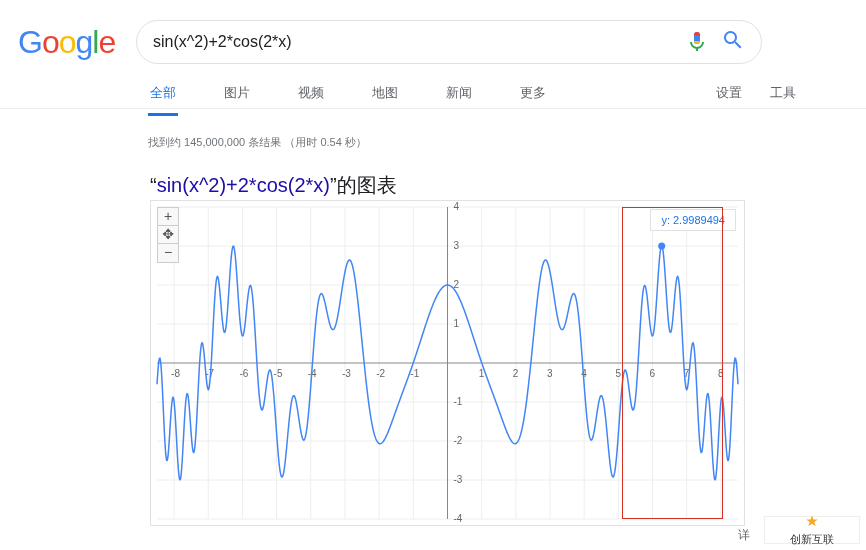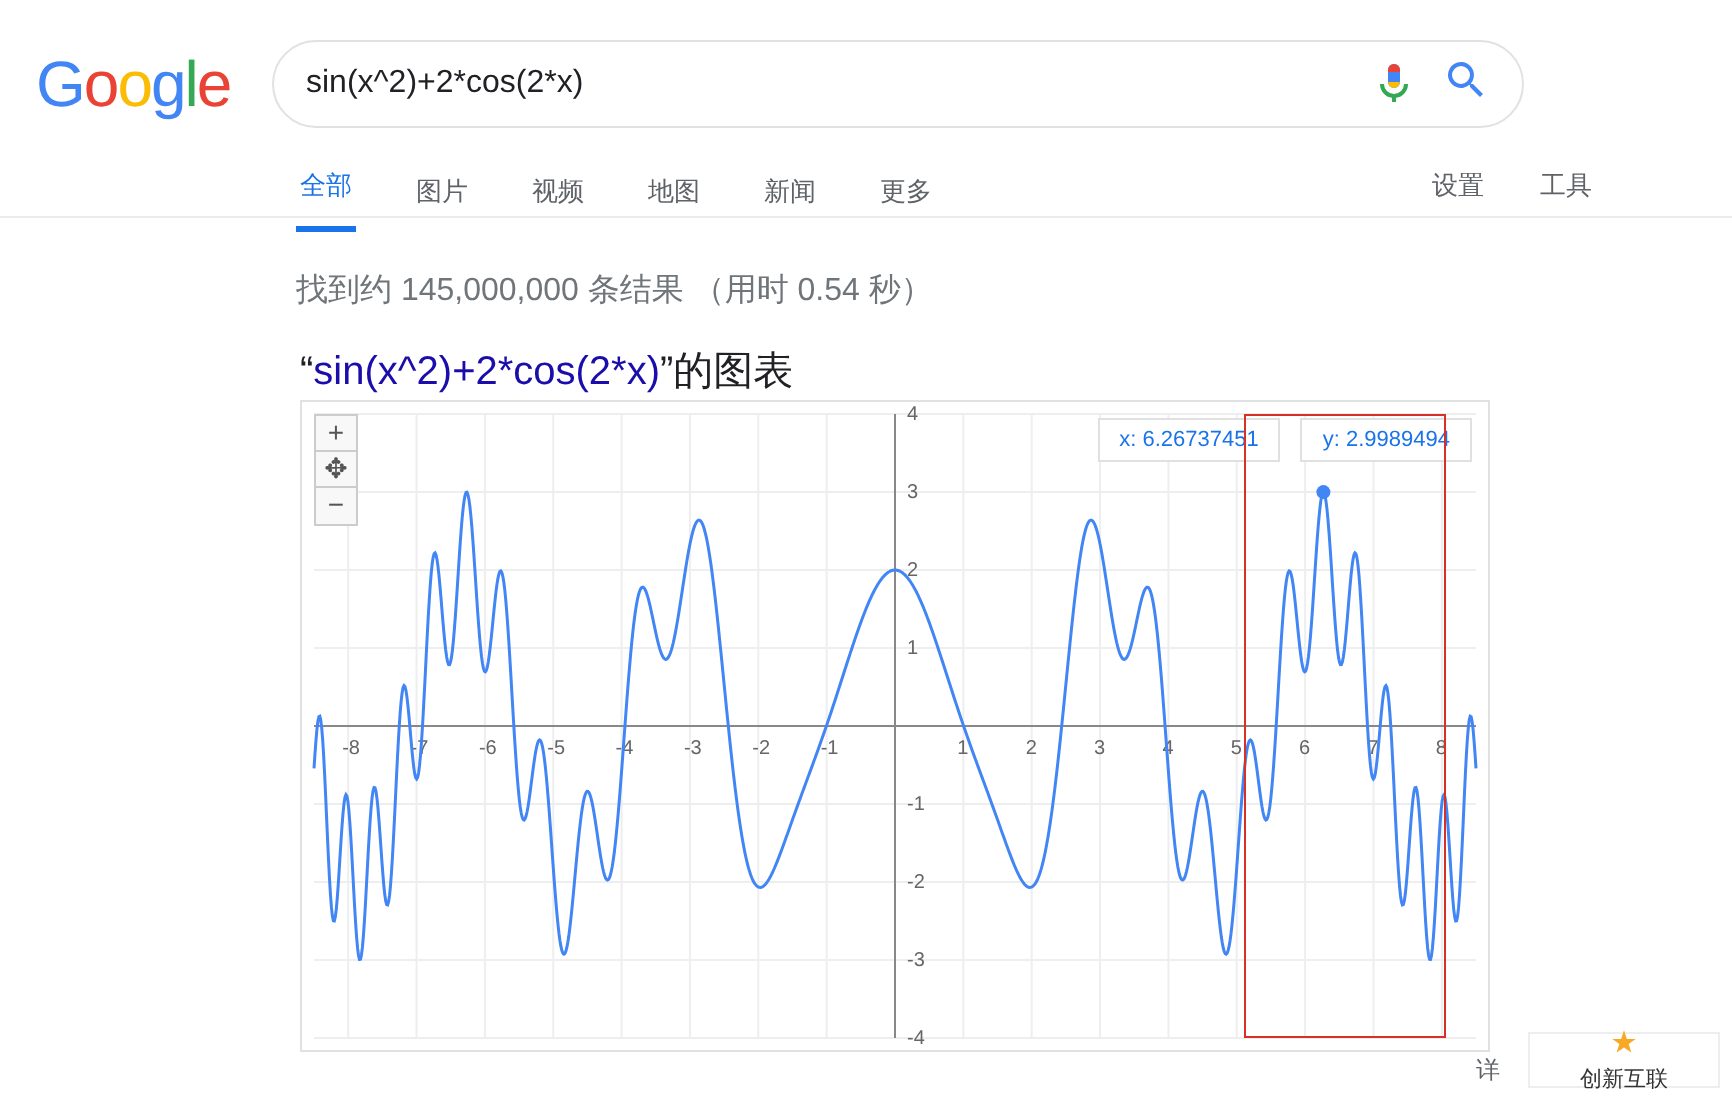--- a/index.html
+++ b/index.html
@@ -7,27 +7,27 @@
 
 .logo { position: absolute; left: 18px; top: 24px; font-size: 32px; font-weight: 500; letter-spacing: -1px; }
 .logo .g1 { color: #4285f4; } .logo .o1 { color: #ea4335; } .logo .o2 { color: #fbbc05; }
 .logo .g2 { color: #4285f4; } .logo .l { color: #34a853; } .logo .e { color: #ea4335; }
 
 .searchbar { position: absolute; left: 136px; top: 20px; width: 626px; height: 44px; border: 1px solid #dfe1e5; border-radius: 24px; display: flex; align-items: center; padding: 0 16px; }
 .searchbar input { flex: 1; border: none; outline: none; font-size: 16px; color: #202124; background: transparent; }
 .mic-icon { width: 24px; height: 24px; margin-right: 12px; }
 .search-icon { color: #4285f4; }
 
-.tabs { position: absolute; left: 148px; top: 84px; display: flex; align-items: flex-end; gap: 28px; font-size: 13px; color: #5f6368; width: 610px; }
+.tabs { position: absolute; left: 148px; top: 84px; display: flex; align-items: flex-start; gap: 44px; font-size: 13px; color: #5f6368; width: 610px; }
 .tab { padding: 0 2px 11px 2px; cursor: pointer; }
 .tab.active { color: #1a73e8; border-bottom: 3px solid #1a73e8; }
 .tabs-divider { position: absolute; left: 0; top: 108px; width: 866px; height: 1px; background: #ebebeb; }
 .right-links { position: absolute; right: 70px; top: 84px; display: flex; gap: 28px; font-size: 13px; color: #5f6368; align-items: center; }
 
-.stats { position: absolute; left: 148px; top: 135px; font-size: 16px; color: #70757a; }
+.stats { position: absolute; left: 148px; top: 135px; font-size: 11px; color: #70757a; }
 
 .chart-title { position: absolute; left: 150px; top: 172px; font-size: 20px; color: #202124; }
 .chart-title a { color: #1a0dab; text-decoration: none; }
 
 .chart-box { position: absolute; left: 150px; top: 200px; width: 595px; height: 326px; border: 1px solid #dfe1e5; background: #fff; }
 
 .zoom-controls { position: absolute; left: 6px; top: 6px; width: 22px; border: 1px solid #ccc; background: #f8f8f8; font-size: 14px; color: #555; }
 .zoom-controls div { height: 18px; line-height: 17px; text-align: center; border-bottom: 1px solid #ccc; cursor: pointer; }
 .zoom-controls div:last-child { border-bottom: none; }
 
@@ -141,21 +141,20 @@
       <text x="302.5" y="9" font-size="10" fill="#666">4</text>
       <path d="M6.00 183.20 L6.48 176.03 L6.97 169.41 L7.45 163.82 L7.94 159.71 L8.42 157.41 L8.91 157.15 L9.39 159.06 L9.87 163.13 L10.36 169.21 L10.84 177.08 L11.33 186.38 L11.81 196.69 L12.29 207.54 L12.78 218.42 L13.26 228.82 L13.75 238.26 L14.23 246.34 L14.72 252.69 L15.20 257.08 L15.68 259.35 L16.17 259.46 L16.65 257.51 L17.14 253.68 L17.62 248.25 L18.10 241.59 L18.59 234.13 L19.07 226.31 L19.56 218.62 L20.04 211.52 L20.53 205.41 L21.01 200.68 L21.49 197.59 L21.98 196.35 L22.46 197.06 L22.95 199.69 L23.43 204.14 L23.91 210.21 L24.40 217.60 L24.88 225.97 L25.37 234.90 L25.85 243.95 L26.33 252.70 L26.82 260.72 L27.30 267.62 L27.79 273.08 L28.27 276.82 L28.76 278.69 L29.24 278.59 L29.72 276.53 L30.21 272.62 L30.69 267.05 L31.18 260.06 L31.66 252.01 L32.14 243.24 L32.63 234.17 L33.11 225.21 L33.60 216.73 L34.08 209.13 L34.57 202.70 L35.05 197.72 L35.53 194.37 L36.02 192.75 L36.50 192.88 L36.99 194.71 L37.47 198.08 L37.96 202.79 L38.44 208.56 L38.92 215.06 L39.41 221.94 L39.89 228.83 L40.38 235.35 L40.86 241.15 L41.34 245.90 L41.83 249.34 L42.31 251.26 L42.80 251.49 L43.28 249.99 L43.77 246.73 L44.25 241.81 L44.73 235.37 L45.22 227.62 L45.70 218.82 L46.19 209.29 L46.67 199.35 L47.15 189.34 L47.64 179.62 L48.12 170.50 L48.61 162.30 L49.09 155.25 L49.58 149.57 L50.06 145.39 L50.54 142.80 L51.03 141.81 L51.51 142.36 L52.00 144.34 L52.48 147.56 L52.96 151.80 L53.45 156.80 L53.93 162.26 L54.42 167.88 L54.90 173.33 L55.39 178.32 L55.87 182.56 L56.35 185.81 L56.84 187.85 L57.32 188.54 L57.81 187.76 L58.29 185.47 L58.77 181.69 L59.26 176.49 L59.74 170.00 L60.23 162.40 L60.71 153.90 L61.20 144.75 L61.68 135.24 L62.16 125.64 L62.65 116.24 L63.13 107.33 L63.62 99.15 L64.10 91.93 L64.58 85.88 L65.07 81.13 L65.55 77.78 L66.04 75.89 L66.52 75.45 L67.00 76.41 L67.49 78.66 L67.97 82.06 L68.46 86.42 L68.94 91.53 L69.43 97.14 L69.91 103.01 L70.39 108.88 L70.88 114.49 L71.36 119.61 L71.85 124.02 L72.33 127.52 L72.81 129.97 L73.30 131.25 L73.78 131.29 L74.27 130.06 L74.75 127.58 L75.24 123.91 L75.72 119.15 L76.20 113.45 L76.69 106.98 L77.17 99.94 L77.66 92.53 L78.14 84.99 L78.63 77.56 L79.11 70.45 L79.59 63.89 L80.08 58.08 L80.56 53.18 L81.05 49.34 L81.53 46.68 L82.01 45.27 L82.50 45.15 L82.98 46.30 L83.47 48.71 L83.95 52.27 L84.44 56.90 L84.92 62.44 L85.40 68.73 L85.89 75.58 L86.37 82.81 L86.86 90.21 L87.34 97.57 L87.82 104.68 L88.31 111.37 L88.79 117.46 L89.28 122.80 L89.76 127.26 L90.24 130.75 L90.73 133.20 L91.21 134.58 L91.70 134.89 L92.18 134.16 L92.67 132.45 L93.15 129.86 L93.63 126.50 L94.12 122.51 L94.60 118.05 L95.09 113.28 L95.57 108.38 L96.05 103.54 L96.54 98.93 L97.02 94.71 L97.51 91.04 L97.99 88.07 L98.48 85.92 L98.96 84.69 L99.44 84.45 L99.93 85.25 L100.41 87.11 L100.90 90.02 L101.38 93.96 L101.86 98.85 L102.35 104.63 L102.83 111.17 L103.32 118.37 L103.80 126.08 L104.29 134.16 L104.77 142.45 L105.25 150.80 L105.74 159.04 L106.22 167.02 L106.71 174.61 L107.19 181.66 L107.67 188.07 L108.16 193.73 L108.64 198.56 L109.13 202.51 L109.61 205.53 L110.10 207.61 L110.58 208.77 L111.06 209.02 L111.55 208.43 L112.03 207.06 L112.52 205.00 L113.00 202.35 L113.48 199.22 L113.97 195.74 L114.45 192.03 L114.94 188.23 L115.42 184.47 L115.91 180.88 L116.39 177.57 L116.87 174.67 L117.36 172.27 L117.84 170.47 L118.33 169.34 L118.81 168.94 L119.29 169.31 L119.78 170.47 L120.26 172.43 L120.75 175.17 L121.23 178.67 L121.72 182.87 L122.20 187.72 L122.68 193.14 L123.17 199.05 L123.65 205.34 L124.14 211.91 L124.62 218.66 L125.10 225.46 L125.59 232.22 L126.07 238.80 L126.56 245.12 L127.04 251.06 L127.53 256.53 L128.01 261.45 L128.49 265.74 L128.98 269.35 L129.46 272.21 L129.95 274.31 L130.43 275.62 L130.91 276.12 L131.40 275.84 L131.88 274.79 L132.37 273.00 L132.85 270.53 L133.34 267.42 L133.82 263.76 L134.30 259.60 L134.79 255.04 L135.27 250.16 L135.76 245.05 L136.24 239.80 L136.72 234.51 L137.21 229.27 L137.69 224.15 L138.18 219.25 L138.66 214.65 L139.15 210.40 L139.63 206.57 L140.11 203.22 L140.60 200.39 L141.08 198.10 L141.57 196.38 L142.05 195.25 L142.53 194.69 L143.02 194.71 L143.50 195.27 L143.99 196.36 L144.47 197.92 L144.96 199.92 L145.44 202.31 L145.92 205.02 L146.41 207.98 L146.89 211.14 L147.38 214.42 L147.86 217.75 L148.34 221.05 L148.83 224.26 L149.31 227.31 L149.80 230.12 L150.28 232.64 L150.77 234.81 L151.25 236.58 L151.73 237.90 L152.22 238.73 L152.70 239.04 L153.19 238.81 L153.67 238.02 L154.16 236.65 L154.64 234.72 L155.12 232.22 L155.61 229.17 L156.09 225.59 L156.58 221.51 L157.06 216.96 L157.54 211.98 L158.03 206.61 L158.51 200.91 L159.00 194.92 L159.48 188.70 L159.97 182.30 L160.45 175.79 L160.93 169.22 L161.42 162.64 L161.90 156.12 L162.39 149.70 L162.87 143.45 L163.35 137.41 L163.84 131.63 L164.32 126.15 L164.81 121.00 L165.29 116.23 L165.77 111.85 L166.26 107.90 L166.74 104.39 L167.23 101.33 L167.71 98.74 L168.20 96.61 L168.68 94.94 L169.16 93.72 L169.65 92.95 L170.13 92.60 L170.62 92.65 L171.10 93.08 L171.58 93.85 L172.07 94.95 L172.55 96.34 L173.04 97.97 L173.52 99.82 L174.01 101.84 L174.49 104.00 L174.97 106.25 L175.46 108.56 L175.94 110.89 L176.43 113.20 L176.91 115.46 L177.39 117.63 L177.88 119.68 L178.36 121.57 L178.85 123.29 L179.33 124.80 L179.82 126.09 L180.30 127.14 L180.78 127.92 L181.27 128.44 L181.75 128.67 L182.24 128.62 L182.72 128.27 L183.20 127.64 L183.69 126.73 L184.17 125.53 L184.66 124.07 L185.14 122.35 L185.63 120.39 L186.11 118.20 L186.59 115.81 L187.08 113.23 L187.56 110.49 L188.05 107.61 L188.53 104.62 L189.02 101.53 L189.50 98.39 L189.98 95.21 L190.47 92.01 L190.95 88.84 L191.44 85.71 L191.92 82.65 L192.40 79.69 L192.89 76.84 L193.37 74.14 L193.86 71.60 L194.34 69.25 L194.83 67.11 L195.31 65.18 L195.79 63.50 L196.28 62.07 L196.76 60.90 L197.25 60.01 L197.73 59.41 L198.21 59.09 L198.70 59.08 L199.18 59.36 L199.67 59.95 L200.15 60.83 L200.64 62.02 L201.12 63.50 L201.60 65.27 L202.09 67.33 L202.57 69.66 L203.06 72.25 L203.54 75.10 L204.02 78.19 L204.51 81.51 L204.99 85.05 L205.48 88.79 L205.96 92.72 L206.45 96.81 L206.93 101.06 L207.41 105.45 L207.90 109.96 L208.38 114.57 L208.87 119.27 L209.35 124.03 L209.83 128.85 L210.32 133.71 L210.80 138.58 L211.29 143.46 L211.77 148.33 L212.25 153.17 L212.74 157.97 L213.22 162.72 L213.71 167.40 L214.19 172.00 L214.68 176.51 L215.16 180.91 L215.64 185.20 L216.13 189.37 L216.61 193.41 L217.10 197.31 L217.58 201.07 L218.06 204.68 L218.55 208.13 L219.03 211.42 L219.52 214.54 L220.00 217.50 L220.49 220.29 L220.97 222.91 L221.45 225.36 L221.94 227.63 L222.42 229.74 L222.91 231.67 L223.39 233.44 L223.88 235.04 L224.36 236.48 L224.84 237.76 L225.33 238.88 L225.81 239.84 L226.30 240.66 L226.78 241.34 L227.26 241.87 L227.75 242.27 L228.23 242.54 L228.72 242.68 L229.20 242.71 L229.69 242.62 L230.17 242.42 L230.65 242.12 L231.14 241.73 L231.62 241.24 L232.11 240.67 L232.59 240.01 L233.07 239.28 L233.56 238.49 L234.04 237.62 L234.53 236.70 L235.01 235.72 L235.50 234.69 L235.98 233.62 L236.46 232.50 L236.95 231.35 L237.43 230.16 L237.92 228.94 L238.40 227.70 L238.88 226.44 L239.37 225.15 L239.85 223.85 L240.34 222.53 L240.82 221.20 L241.30 219.87 L241.79 218.52 L242.27 217.17 L242.76 215.82 L243.24 214.46 L243.73 213.10 L244.21 211.74 L244.69 210.39 L245.18 209.03 L245.66 207.68 L246.15 206.33 L246.63 204.99 L247.11 203.65 L247.60 202.31 L248.08 200.97 L248.57 199.64 L249.05 198.32 L249.54 197.00 L250.02 195.68 L250.50 194.36 L250.99 193.05 L251.47 191.73 L251.96 190.42 L252.44 189.11 L252.92 187.80 L253.41 186.49 L253.89 185.18 L254.38 183.87 L254.86 182.56 L255.35 181.24 L255.83 179.92 L256.31 178.59 L256.80 177.26 L257.28 175.93 L257.77 174.59 L258.25 173.24 L258.74 171.89 L259.22 170.53 L259.70 169.17 L260.19 167.79 L260.67 166.41 L261.16 165.03 L261.64 163.63 L262.12 162.22 L262.61 160.81 L263.09 159.39 L263.58 157.96 L264.06 156.52 L264.55 155.08 L265.03 153.62 L265.51 152.16 L266.00 150.70 L266.48 149.22 L266.97 147.75 L267.45 146.26 L267.93 144.77 L268.42 143.28 L268.90 141.78 L269.39 140.28 L269.87 138.78 L270.36 137.28 L270.84 135.77 L271.32 134.27 L271.81 132.77 L272.29 131.27 L272.78 129.77 L273.26 128.28 L273.74 126.80 L274.23 125.32 L274.71 123.85 L275.20 122.38 L275.68 120.93 L276.17 119.49 L276.65 118.06 L277.13 116.65 L277.62 115.25 L278.10 113.86 L278.59 112.50 L279.07 111.15 L279.55 109.82 L280.04 108.51 L280.52 107.23 L281.01 105.96 L281.49 104.73 L281.97 103.52 L282.46 102.33 L282.94 101.17 L283.43 100.05 L283.91 98.95 L284.40 97.88 L284.88 96.85 L285.36 95.85 L285.85 94.89 L286.33 93.96 L286.82 93.06 L287.30 92.21 L287.78 91.39 L288.27 90.61 L288.75 89.88 L289.24 89.18 L289.72 88.52 L290.21 87.91 L290.69 87.34 L291.17 86.81 L291.66 86.33 L292.14 85.89 L292.63 85.49 L293.11 85.15 L293.59 84.84 L294.08 84.59 L294.56 84.38 L295.05 84.21 L295.53 84.09 L296.02 84.02 L296.50 84.00 L296.98 84.02 L297.47 84.09 L297.95 84.21 L298.44 84.38 L298.92 84.59 L299.41 84.84 L299.89 85.15 L300.37 85.49 L300.86 85.89 L301.34 86.33 L301.83 86.81 L302.31 87.34 L302.79 87.91 L303.28 88.52 L303.76 89.18 L304.25 89.88 L304.73 90.61 L305.22 91.39 L305.70 92.21 L306.18 93.06 L306.67 93.96 L307.15 94.89 L307.64 95.85 L308.12 96.85 L308.60 97.88 L309.09 98.95 L309.57 100.05 L310.06 101.17 L310.54 102.33 L311.03 103.52 L311.51 104.73 L311.99 105.96 L312.48 107.23 L312.96 108.51 L313.45 109.82 L313.93 111.15 L314.41 112.50 L314.90 113.86 L315.38 115.25 L315.87 116.65 L316.35 118.06 L316.84 119.49 L317.32 120.93 L317.80 122.38 L318.29 123.85 L318.77 125.32 L319.26 126.80 L319.74 128.28 L320.22 129.77 L320.71 131.27 L321.19 132.77 L321.68 134.27 L322.16 135.77 L322.65 137.28 L323.13 138.78 L323.61 140.28 L324.10 141.78 L324.58 143.28 L325.07 144.77 L325.55 146.26 L326.03 147.75 L326.52 149.22 L327.00 150.70 L327.49 152.16 L327.97 153.62 L328.46 155.08 L328.94 156.52 L329.42 157.96 L329.91 159.39 L330.39 160.81 L330.88 162.22 L331.36 163.63 L331.84 165.03 L332.33 166.41 L332.81 167.79 L333.30 169.17 L333.78 170.53 L334.27 171.89 L334.75 173.24 L335.23 174.59 L335.72 175.93 L336.20 177.26 L336.69 178.59 L337.17 179.92 L337.65 181.24 L338.14 182.56 L338.62 183.87 L339.11 185.18 L339.59 186.49 L340.08 187.80 L340.56 189.11 L341.04 190.42 L341.53 191.73 L342.01 193.05 L342.50 194.36 L342.98 195.68 L343.46 197.00 L343.95 198.32 L344.43 199.64 L344.92 200.97 L345.40 202.31 L345.88 203.65 L346.37 204.99 L346.85 206.33 L347.34 207.68 L347.82 209.03 L348.31 210.39 L348.79 211.74 L349.27 213.10 L349.76 214.46 L350.24 215.82 L350.73 217.17 L351.21 218.52 L351.69 219.87 L352.18 221.20 L352.66 222.53 L353.15 223.85 L353.63 225.15 L354.12 226.44 L354.60 227.70 L355.08 228.94 L355.57 230.16 L356.05 231.35 L356.54 232.50 L357.02 233.62 L357.50 234.69 L357.99 235.72 L358.47 236.70 L358.96 237.62 L359.44 238.49 L359.93 239.28 L360.41 240.01 L360.89 240.67 L361.38 241.24 L361.86 241.73 L362.35 242.12 L362.83 242.42 L363.31 242.62 L363.80 242.71 L364.28 242.68 L364.77 242.54 L365.25 242.27 L365.74 241.87 L366.22 241.34 L366.70 240.66 L367.19 239.84 L367.67 238.88 L368.16 237.76 L368.64 236.48 L369.13 235.04 L369.61 233.44 L370.09 231.67 L370.58 229.74 L371.06 227.63 L371.55 225.36 L372.03 222.91 L372.51 220.29 L373.00 217.50 L373.48 214.54 L373.97 211.42 L374.45 208.13 L374.94 204.68 L375.42 201.07 L375.90 197.31 L376.39 193.41 L376.87 189.37 L377.36 185.20 L377.84 180.91 L378.32 176.51 L378.81 172.00 L379.29 167.40 L379.78 162.72 L380.26 157.97 L380.75 153.17 L381.23 148.33 L381.71 143.46 L382.20 138.58 L382.68 133.71 L383.17 128.85 L383.65 124.03 L384.13 119.27 L384.62 114.57 L385.10 109.96 L385.59 105.45 L386.07 101.06 L386.56 96.81 L387.04 92.72 L387.52 88.79 L388.01 85.05 L388.49 81.51 L388.98 78.19 L389.46 75.10 L389.94 72.25 L390.43 69.66 L390.91 67.33 L391.40 65.27 L391.88 63.50 L392.37 62.02 L392.85 60.83 L393.33 59.95 L393.82 59.36 L394.30 59.08 L394.79 59.09 L395.27 59.41 L395.75 60.01 L396.24 60.90 L396.72 62.07 L397.21 63.50 L397.69 65.18 L398.17 67.11 L398.66 69.25 L399.14 71.60 L399.63 74.14 L400.11 76.84 L400.60 79.69 L401.08 82.65 L401.56 85.71 L402.05 88.84 L402.53 92.01 L403.02 95.21 L403.50 98.39 L403.98 101.53 L404.47 104.62 L404.95 107.61 L405.44 110.49 L405.92 113.23 L406.41 115.81 L406.89 118.20 L407.37 120.39 L407.86 122.35 L408.34 124.07 L408.83 125.53 L409.31 126.73 L409.79 127.64 L410.28 128.27 L410.76 128.62 L411.25 128.67 L411.73 128.44 L412.22 127.92 L412.70 127.14 L413.18 126.09 L413.67 124.80 L414.15 123.29 L414.64 121.57 L415.12 119.68 L415.60 117.63 L416.09 115.46 L416.57 113.20 L417.06 110.89 L417.54 108.56 L418.03 106.25 L418.51 104.00 L418.99 101.84 L419.48 99.82 L419.96 97.97 L420.45 96.34 L420.93 94.95 L421.41 93.85 L421.90 93.08 L422.38 92.65 L422.87 92.60 L423.35 92.95 L423.84 93.72 L424.32 94.94 L424.80 96.61 L425.29 98.74 L425.77 101.33 L426.26 104.39 L426.74 107.90 L427.22 111.85 L427.71 116.23 L428.19 121.00 L428.68 126.15 L429.16 131.63 L429.65 137.41 L430.13 143.45 L430.61 149.70 L431.10 156.12 L431.58 162.64 L432.07 169.22 L432.55 175.79 L433.03 182.30 L433.52 188.70 L434.00 194.92 L434.49 200.91 L434.97 206.61 L435.46 211.98 L435.94 216.96 L436.42 221.51 L436.91 225.59 L437.39 229.17 L437.88 232.22 L438.36 234.72 L438.84 236.65 L439.33 238.02 L439.81 238.81 L440.30 239.04 L440.78 238.73 L441.27 237.90 L441.75 236.58 L442.23 234.81 L442.72 232.64 L443.20 230.12 L443.69 227.31 L444.17 224.26 L444.66 221.05 L445.14 217.75 L445.62 214.42 L446.11 211.14 L446.59 207.98 L447.08 205.02 L447.56 202.31 L448.04 199.92 L448.53 197.92 L449.01 196.36 L449.50 195.27 L449.98 194.71 L450.47 194.69 L450.95 195.25 L451.43 196.38 L451.92 198.10 L452.40 200.39 L452.89 203.22 L453.37 206.57 L453.85 210.40 L454.34 214.65 L454.82 219.25 L455.31 224.15 L455.79 229.27 L456.28 234.51 L456.76 239.80 L457.24 245.05 L457.73 250.16 L458.21 255.04 L458.70 259.60 L459.18 263.76 L459.66 267.42 L460.15 270.53 L460.63 273.00 L461.12 274.79 L461.60 275.84 L462.09 276.12 L462.57 275.62 L463.05 274.31 L463.54 272.21 L464.02 269.35 L464.51 265.74 L464.99 261.45 L465.47 256.53 L465.96 251.06 L466.44 245.12 L466.93 238.80 L467.41 232.22 L467.90 225.46 L468.38 218.66 L468.86 211.91 L469.35 205.34 L469.83 199.05 L470.32 193.14 L470.80 187.72 L471.28 182.87 L471.77 178.67 L472.25 175.17 L472.74 172.43 L473.22 170.47 L473.71 169.31 L474.19 168.94 L474.67 169.34 L475.16 170.47 L475.64 172.27 L476.13 174.67 L476.61 177.57 L477.09 180.88 L477.58 184.47 L478.06 188.23 L478.55 192.03 L479.03 195.74 L479.52 199.22 L480.00 202.35 L480.48 205.00 L480.97 207.06 L481.45 208.43 L481.94 209.02 L482.42 208.77 L482.90 207.61 L483.39 205.53 L483.87 202.51 L484.36 198.56 L484.84 193.73 L485.33 188.07 L485.81 181.66 L486.29 174.61 L486.78 167.02 L487.26 159.04 L487.75 150.80 L488.23 142.45 L488.71 134.16 L489.20 126.08 L489.68 118.37 L490.17 111.17 L490.65 104.63 L491.13 98.85 L491.62 93.96 L492.10 90.02 L492.59 87.11 L493.07 85.25 L493.56 84.45 L494.04 84.69 L494.52 85.92 L495.01 88.07 L495.49 91.04 L495.98 94.71 L496.46 98.93 L496.94 103.54 L497.43 108.38 L497.91 113.28 L498.40 118.05 L498.88 122.51 L499.37 126.50 L499.85 129.86 L500.33 132.45 L500.82 134.16 L501.30 134.89 L501.79 134.58 L502.27 133.20 L502.75 130.75 L503.24 127.26 L503.72 122.80 L504.21 117.46 L504.69 111.37 L505.18 104.68 L505.66 97.57 L506.14 90.21 L506.63 82.81 L507.11 75.58 L507.60 68.73 L508.08 62.44 L508.56 56.90 L509.05 52.27 L509.53 48.71 L510.02 46.30 L510.50 45.15 L510.99 45.27 L511.47 46.68 L511.95 49.34 L512.44 53.18 L512.92 58.08 L513.41 63.89 L513.89 70.45 L514.38 77.56 L514.86 84.99 L515.34 92.53 L515.83 99.94 L516.31 106.98 L516.80 113.45 L517.28 119.15 L517.76 123.91 L518.25 127.58 L518.73 130.06 L519.22 131.29 L519.70 131.25 L520.19 129.97 L520.67 127.52 L521.15 124.02 L521.64 119.61 L522.12 114.49 L522.61 108.88 L523.09 103.01 L523.57 97.14 L524.06 91.53 L524.54 86.42 L525.03 82.06 L525.51 78.66 L526.00 76.41 L526.48 75.45 L526.96 75.89 L527.45 77.78 L527.93 81.13 L528.42 85.88 L528.90 91.93 L529.38 99.15 L529.87 107.33 L530.35 116.24 L530.84 125.64 L531.32 135.24 L531.81 144.75 L532.29 153.90 L532.77 162.40 L533.26 170.00 L533.74 176.49 L534.23 181.69 L534.71 185.47 L535.19 187.76 L535.68 188.54 L536.16 187.85 L536.65 185.81 L537.13 182.56 L537.62 178.32 L538.10 173.33 L538.58 167.88 L539.07 162.26 L539.55 156.80 L540.04 151.80 L540.52 147.56 L541.00 144.34 L541.49 142.36 L541.97 141.81 L542.46 142.80 L542.94 145.39 L543.42 149.57 L543.91 155.25 L544.39 162.30 L544.88 170.50 L545.36 179.62 L545.85 189.34 L546.33 199.35 L546.81 209.29 L547.30 218.82 L547.78 227.62 L548.27 235.37 L548.75 241.81 L549.24 246.73 L549.72 249.99 L550.20 251.49 L550.69 251.26 L551.17 249.34 L551.66 245.90 L552.14 241.15 L552.62 235.35 L553.11 228.83 L553.59 221.94 L554.08 215.06 L554.56 208.56 L555.05 202.79 L555.53 198.08 L556.01 194.71 L556.50 192.88 L556.98 192.75 L557.47 194.37 L557.95 197.72 L558.43 202.70 L558.92 209.13 L559.40 216.73 L559.89 225.21 L560.37 234.17 L560.86 243.24 L561.34 252.01 L561.82 260.06 L562.31 267.05 L562.79 272.62 L563.28 276.53 L563.76 278.59 L564.24 278.69 L564.73 276.82 L565.21 273.08 L565.70 267.62 L566.18 260.72 L566.67 252.70 L567.15 243.95 L567.63 234.90 L568.12 225.97 L568.60 217.60 L569.09 210.21 L569.57 204.14 L570.05 199.69 L570.54 197.06 L571.02 196.35 L571.51 197.59 L571.99 200.68 L572.48 205.41 L572.96 211.52 L573.44 218.62 L573.93 226.31 L574.41 234.13 L574.90 241.59 L575.38 248.25 L575.86 253.68 L576.35 257.51 L576.83 259.46 L577.32 259.35 L577.80 257.08 L578.29 252.69 L578.77 246.34 L579.25 238.26 L579.74 228.82 L580.22 218.42 L580.71 207.54 L581.19 196.69 L581.67 186.38 L582.16 177.08 L582.64 169.21 L583.13 163.13 L583.61 159.06 L584.10 157.15 L584.58 157.41 L585.06 159.71 L585.55 163.82 L586.03 169.41 L586.52 176.03 L587.00 183.20 " fill="none" stroke="#4285f4" stroke-width="1.5"></path>
       <circle cx="510.6967406064706" cy="45.040973400000006" r="3.5" fill="#4285f4"></circle>
     </svg>
   <div class="zoom-controls">
     <div>+</div>
     <div>✥</div>
     <div>−</div>
   </div>
   <div class="tooltip-box">
-    <span>x: 6.26737451</span>
     <span>y: 2.9989494</span>
   </div>
   <div class="highlight-rect" id="hl-rect" style="left: 470.8px; top: 6px; width: 100.821px; height: 312px;"></div>
 </div>
 
 <div class="detail-link">详</div>
 
 <div class="footer-logo">
   <span class="star"><svg viewBox="0 0 24 24">
         <path fill="#f9a825" d="M12 2l2.4 7.4H22l-6 4.4 2.3 7.2L12 16.8 5.7 21l2.3-7.2-6-4.4h7.6z"></path>

